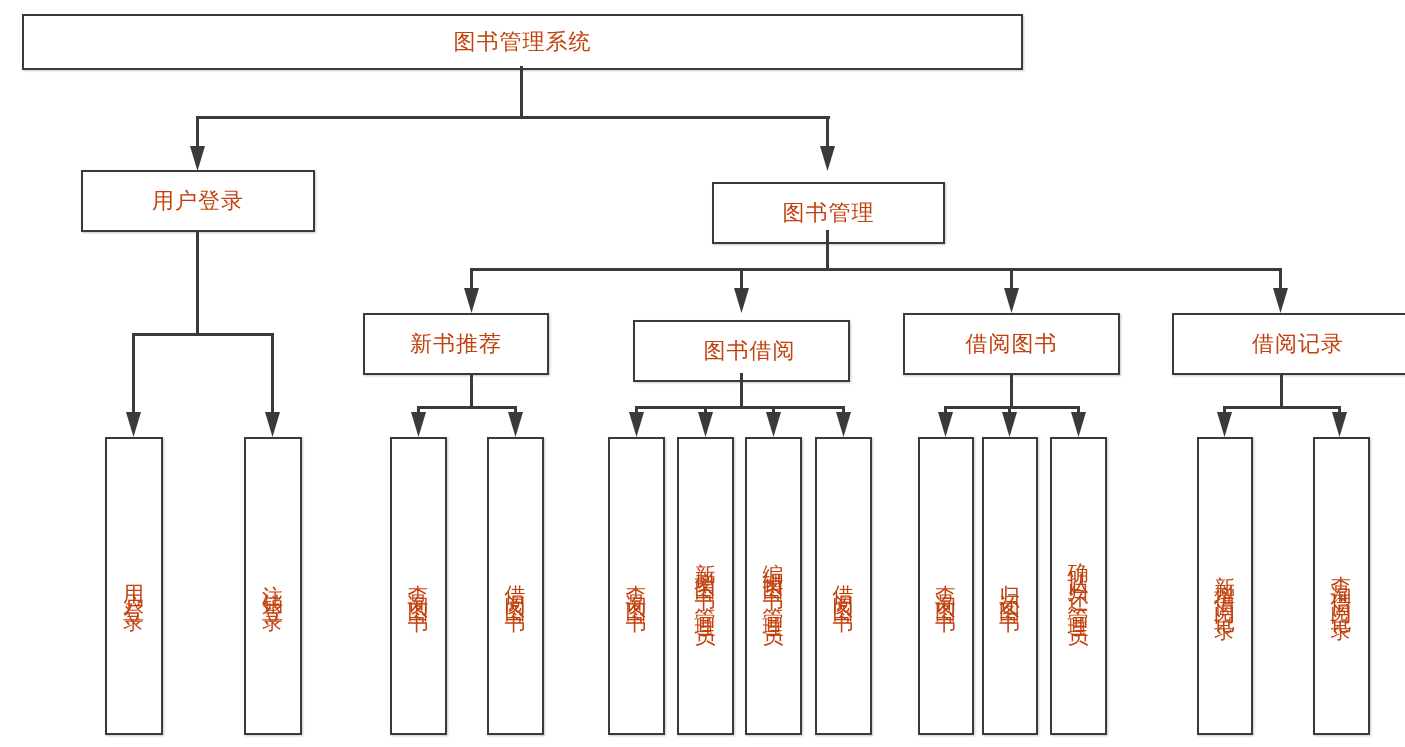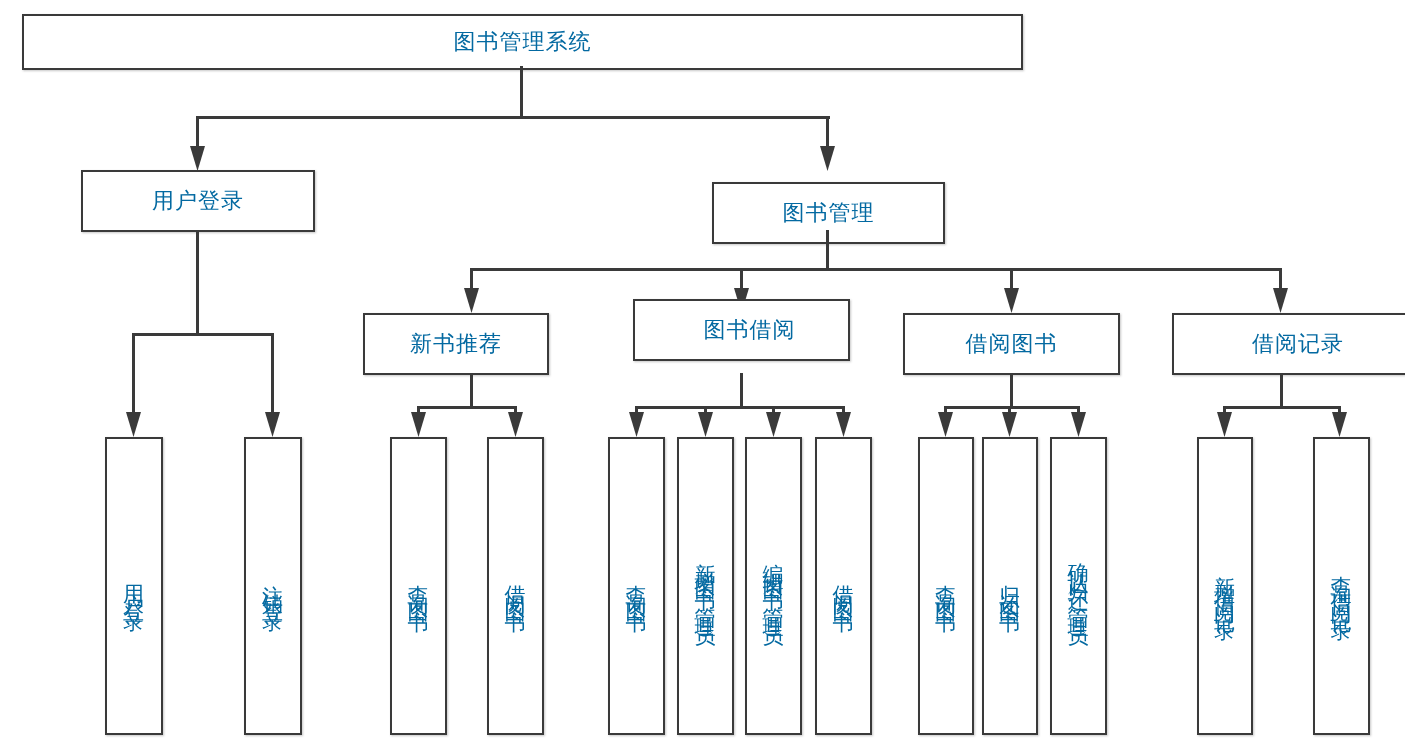--- a/index.html
+++ b/index.html
@@ -2,21 +2,21 @@
 <html><head>
 <meta charset="utf-8">
 <style>
   html,body{margin:0;padding:0;background:#ffffff;}
   body{font-family:"Liberation Sans","DejaVu Sans",sans-serif;}
   #canvas{position:relative;width:1405px;height:747px;background:#ffffff;overflow:hidden;}
   .box{
     position:absolute;background:#ffffff;border:2px solid #3a3a3a;
     box-shadow:1px 1px 2px rgba(130,130,130,.45);
     display:flex;align-items:center;justify-content:center;
-    font-size:22px;color:#0369a1;letter-spacing:1px;box-sizing:border-box;
+    font-size:22px;color:#c2410c;letter-spacing:1px;box-sizing:border-box;
   }
   .vbox{font-size:21px;}
   .vbox .vtext{writing-mode:vertical-rl;text-orientation:mixed;letter-spacing:9px;line-height:1;}
   .hl{position:absolute;height:3px;background:#3a3a3a;}
   .vl{position:absolute;width:3px;background:#3a3a3a;}
   .ah{position:absolute;width:15px;height:25px;background:#3a3a3a;
       clip-path:polygon(0 0,100% 0,50% 100%);}
   .watermark{position:absolute;right:10px;bottom:3px;font-size:21px;color:#bdbdbd;letter-spacing:1px;}
 </style>
 </head>
@@ -56,21 +56,21 @@
   <div class="vl" style="left:1010px;top:268px;height:24px;"></div>
   <div class="vl" style="left:1279px;top:268px;height:24px;"></div>
   <div class="ah" style="left:464px;top:288px;"></div>
   <div class="ah" style="left:734px;top:288px;"></div>
   <div class="ah" style="left:1004px;top:288px;"></div>
   <div class="ah" style="left:1273px;top:288px;"></div>
 
   <div class="box" style="left:363px;top:313px;width:186px;height:62px;">
     <span>新书推荐</span>
   </div>
-  <div class="box" style="left:633px;top:299px;width:217px;height:62px;padding-left:16px;">
+  <div class="box" style="left:633px;top:320px;width:217px;height:62px;padding-left:16px;">
     <span>图书借阅</span>
   </div>
   <div class="box" style="left:903px;top:313px;width:217px;height:62px;">
     <span>借阅图书</span>
   </div>
   <div class="box" style="left:1172px;top:313px;width:252px;height:62px;">
     <span>借阅记录</span>
   </div>
 
   <div class="vl" style="left:470px;top:373px;height:36px;"></div>

